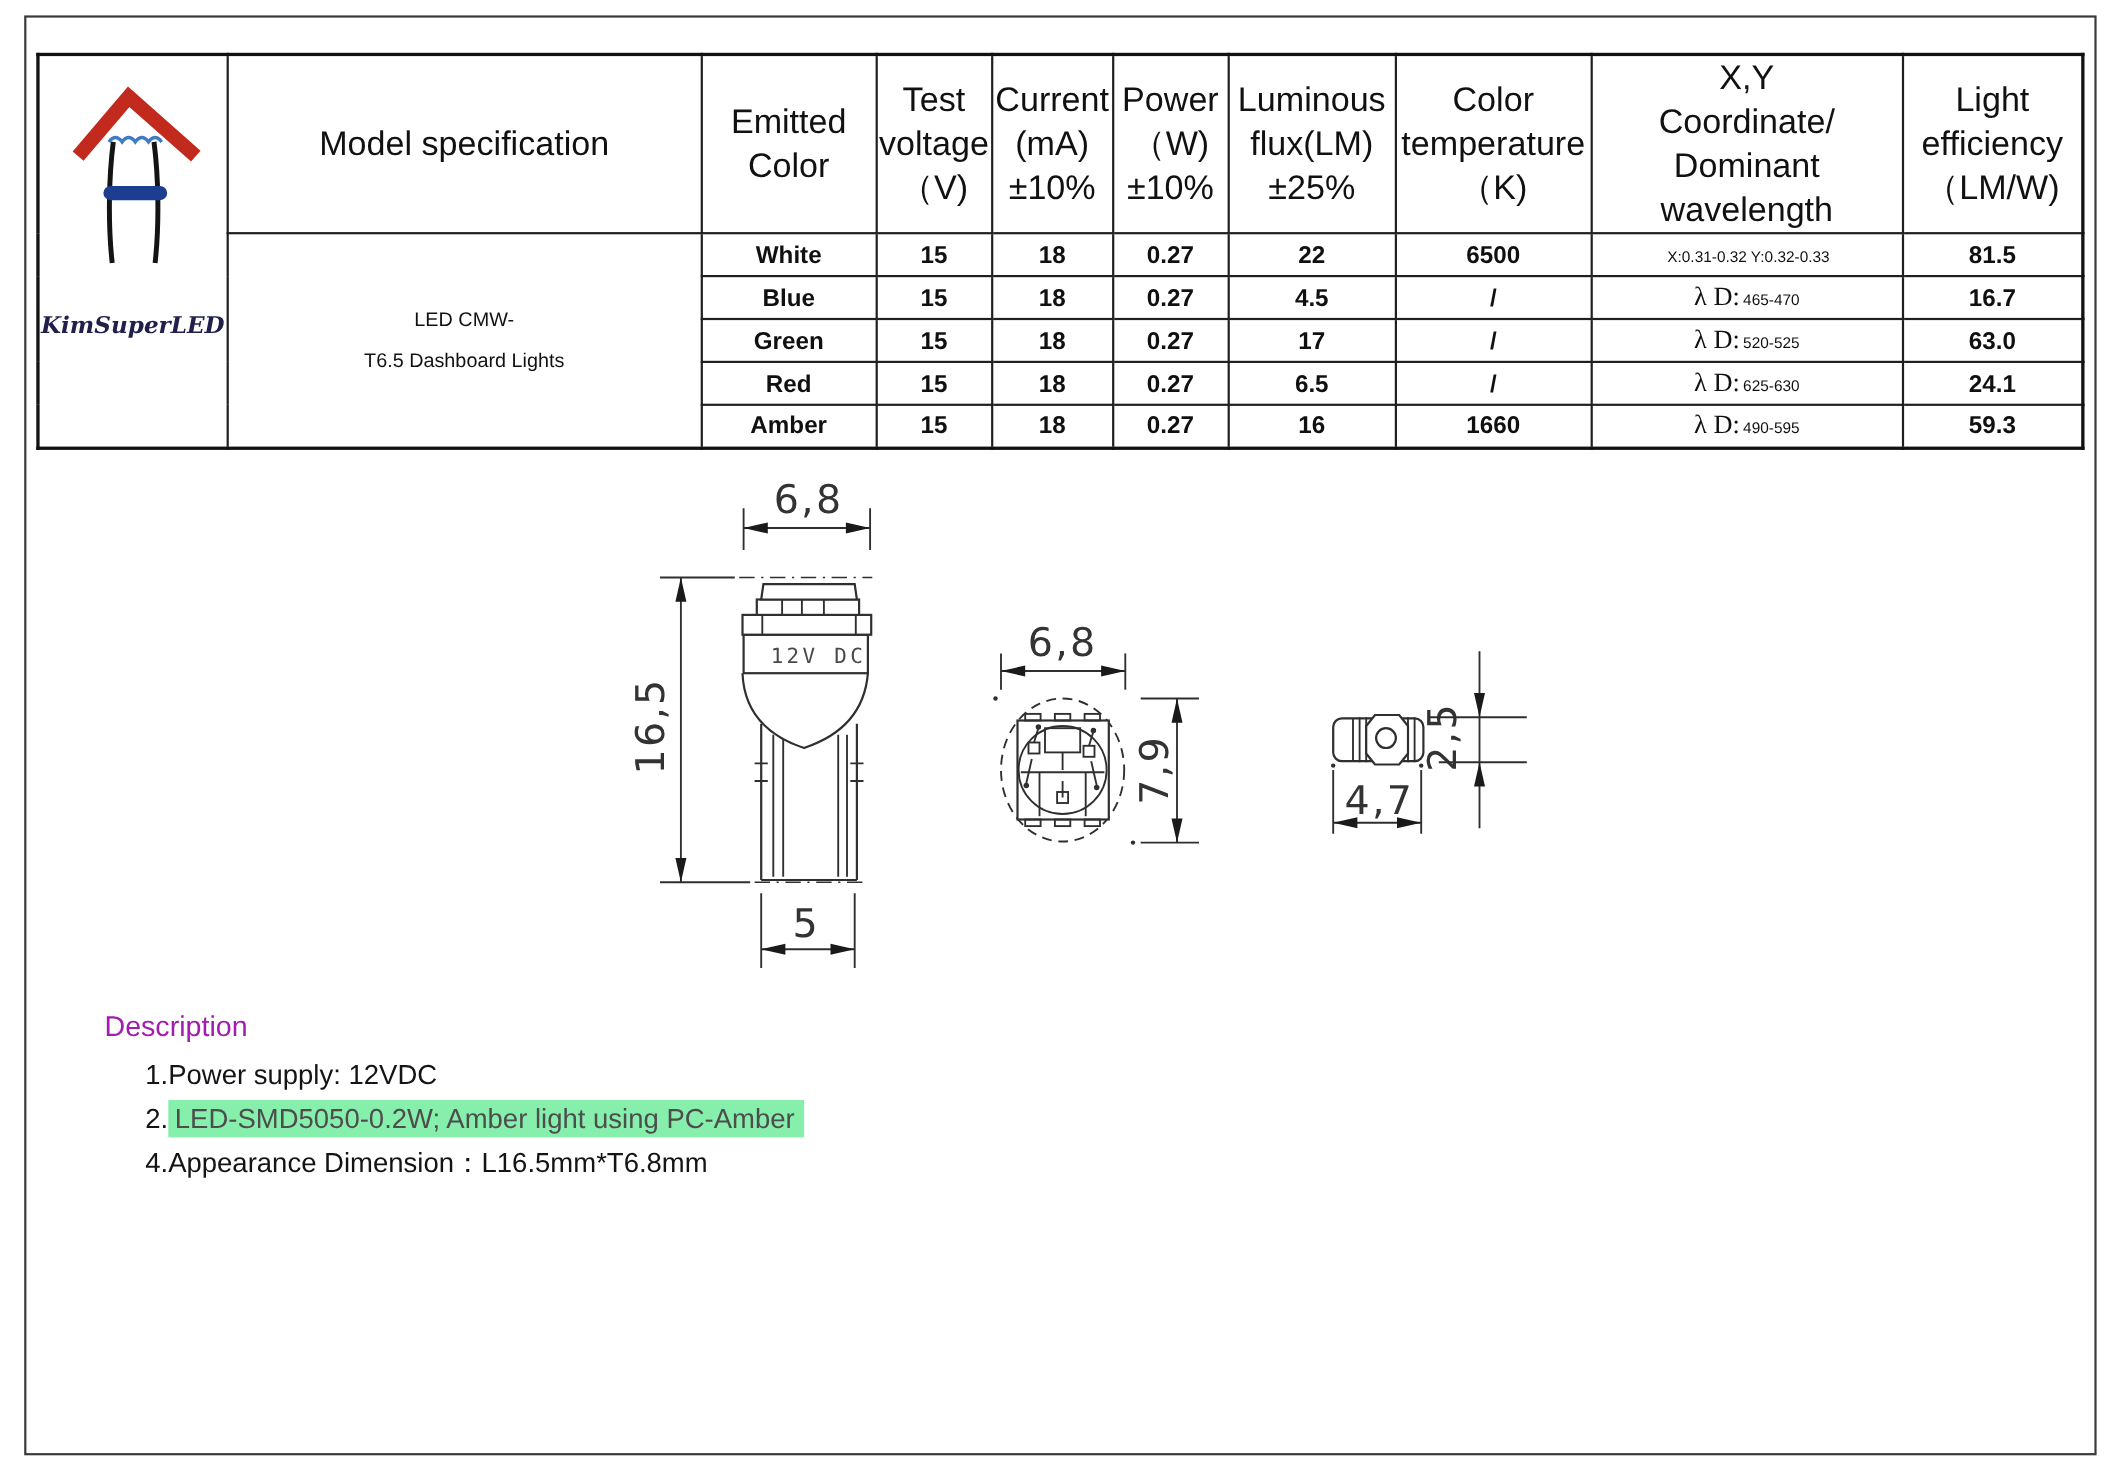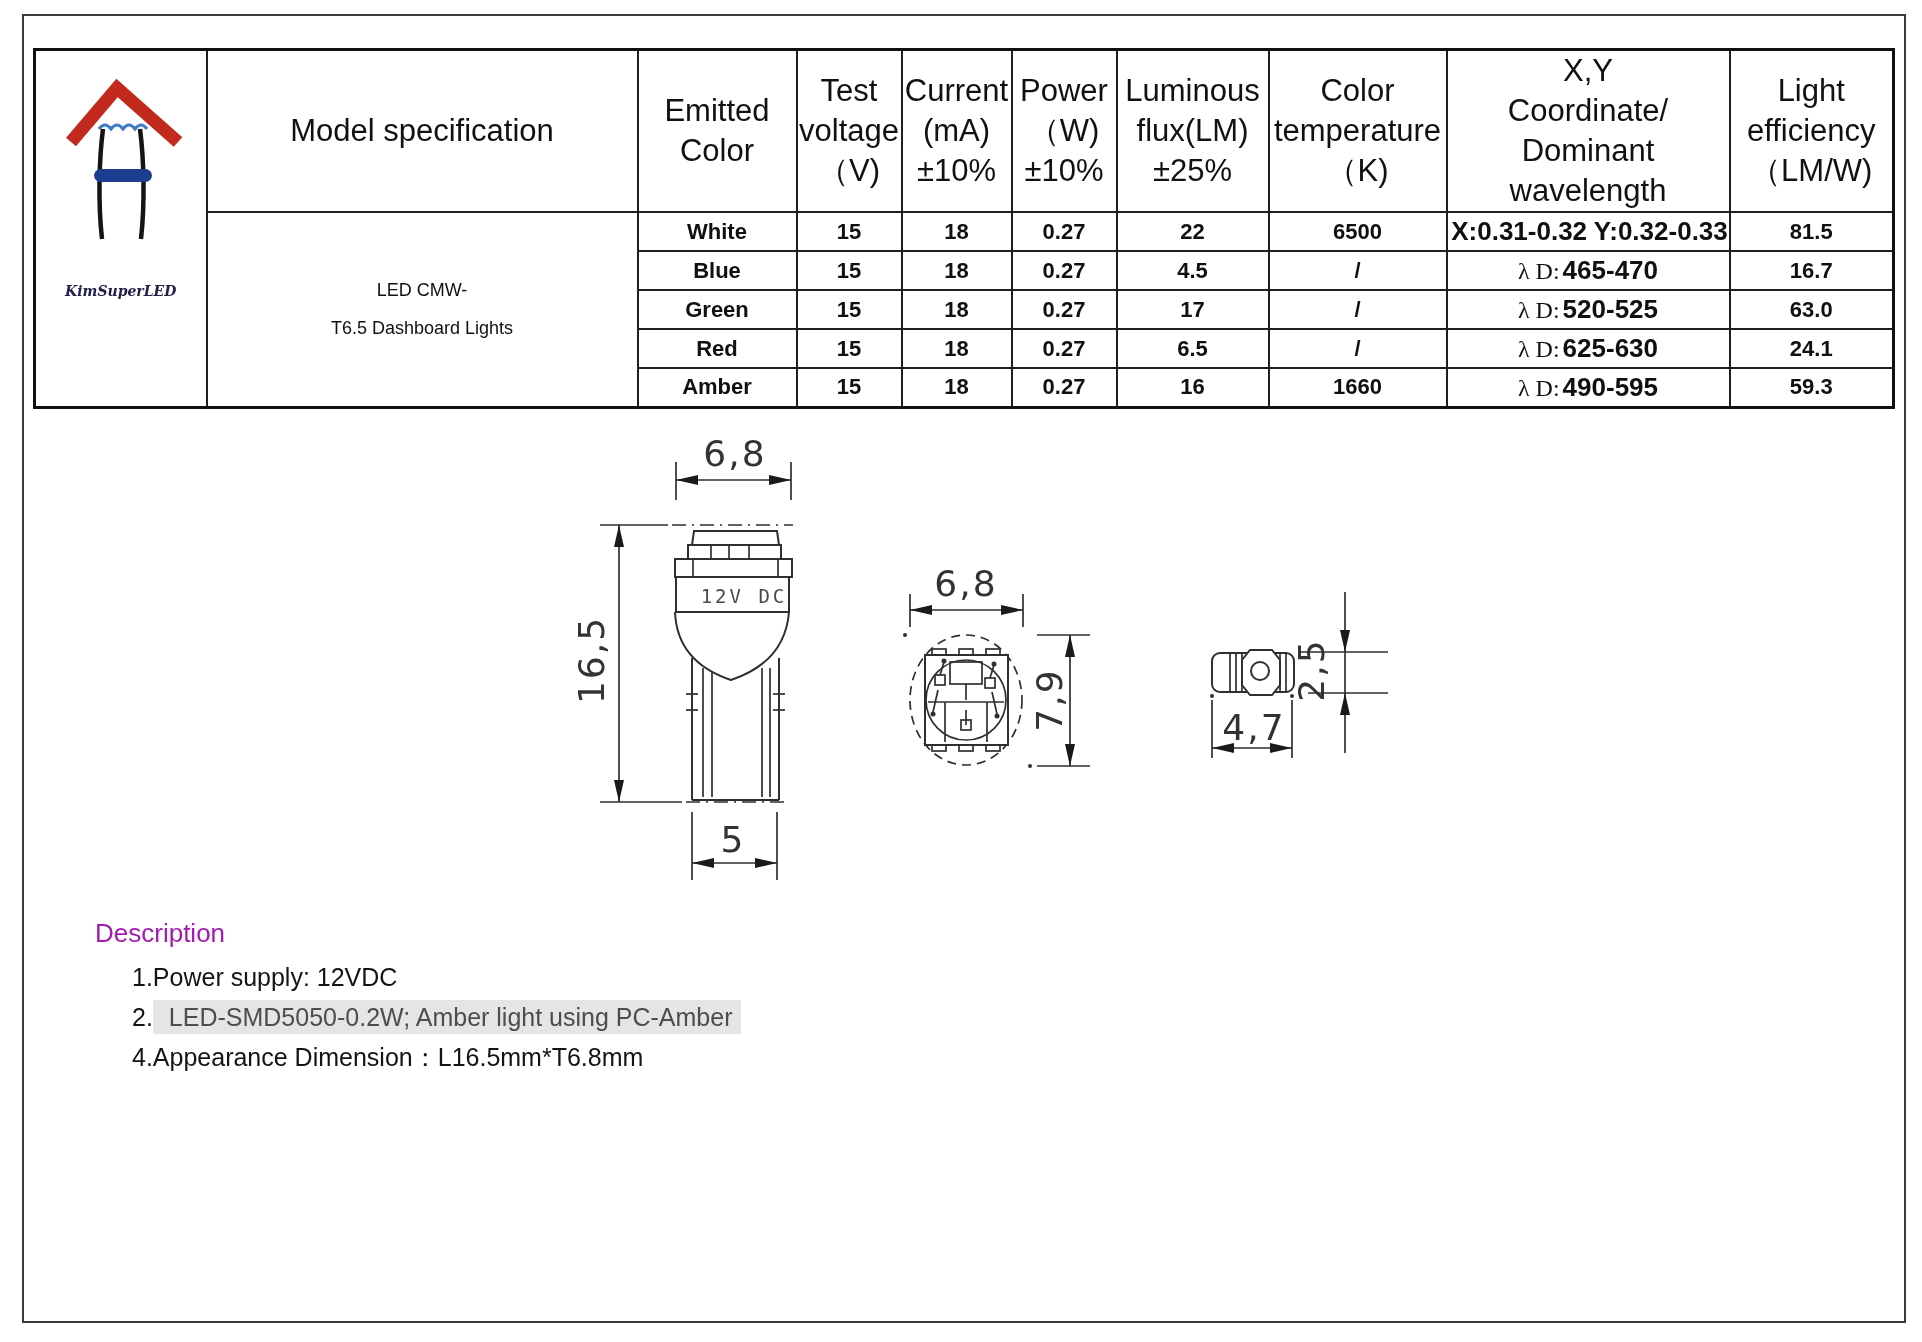--- a/index.html
+++ b/index.html
@@ -15,47 +15,47 @@
   tr.header-row{height:149px;}
   tr.data-row{height:39px;}
   tr.data-row.first td{border-bottom:4px double #4a4a4a;}
   td.logo-cell{vertical-align:top;}
   .hc div{line-height:40px;font-size:31px;color:#111;}
   .model-header{font-size:25px;}
   .emitted-header{font-size:22px;}
   .model-cell div{font-size:18px;line-height:38px;color:#111;}
   td.c{font-size:22px;font-weight:700;color:#101010;}
   .wlp{font-family:"Liberation Serif",serif;font-weight:400;font-size:24px;margin-right:3px;}
-  .wlv{font-size:26px;font-weight:700;}
+  .wlv{font-size:14px;font-weight:400;}
 
   
   .logo-wrap{width:100%;height:342px;position:relative;}
   .logo-wrap svg{position:absolute;left:0;top:8px;}
   .brand{position:absolute;left:0;top:226px;width:100%;text-align:center;
          font-family:"DejaVu Serif",serif;font-style:italic;font-weight:700;
-         font-size:14px;color:#20204a;letter-spacing:0px;}
+         font-size:21px;color:#20204a;letter-spacing:0px;}
 
   
   .drawing{position:absolute;}
   #draw-front{left:555px;top:420px;}
   #draw-top{left:890px;top:560px;}
   #draw-side{left:1195px;top:580px;}
   .dline{stroke:#2f2f2f;stroke-width:2;fill:none;}
   .thin{stroke:#2f2f2f;stroke-width:1.7;fill:none;}
   .dimtxt{font-family:"DejaVu Sans",sans-serif;font-size:36px;fill:#333;letter-spacing:2px;}
   .marktxt{font-family:"DejaVu Sans Mono",monospace;font-size:19px;fill:#4a4a4a;letter-spacing:3px;}
   .arrow{fill:#1a1a1a;stroke:none;}
   .dashdot{stroke:#2f2f2f;stroke-width:1.5;fill:none;stroke-dasharray:14 6 2 6;}
   .whitefill{fill:#ffffff;}
 
   
   #description{position:absolute;left:95px;top:918px;}
   #desc-title{font-size:26px;color:#a21caf;margin-bottom:8px;}
   .desc-item{margin-left:37px;font-size:25px;line-height:40px;color:#141414;white-space:nowrap;}
-  .desc-item .hl{background:#e5e5e5;color:#4d4d4d;padding:3px 8px 3px 16px;}
+  .desc-item .hl{background:#86efac;color:#4d4d4d;padding:3px 8px 3px 6px;}
 </style>
 </head>
 <body>
 
 <div id="page-frame"></div>
 
 <table id="spec-table">
   <colgroup>
     <col style="width:172px">
       <col style="width:431px">

